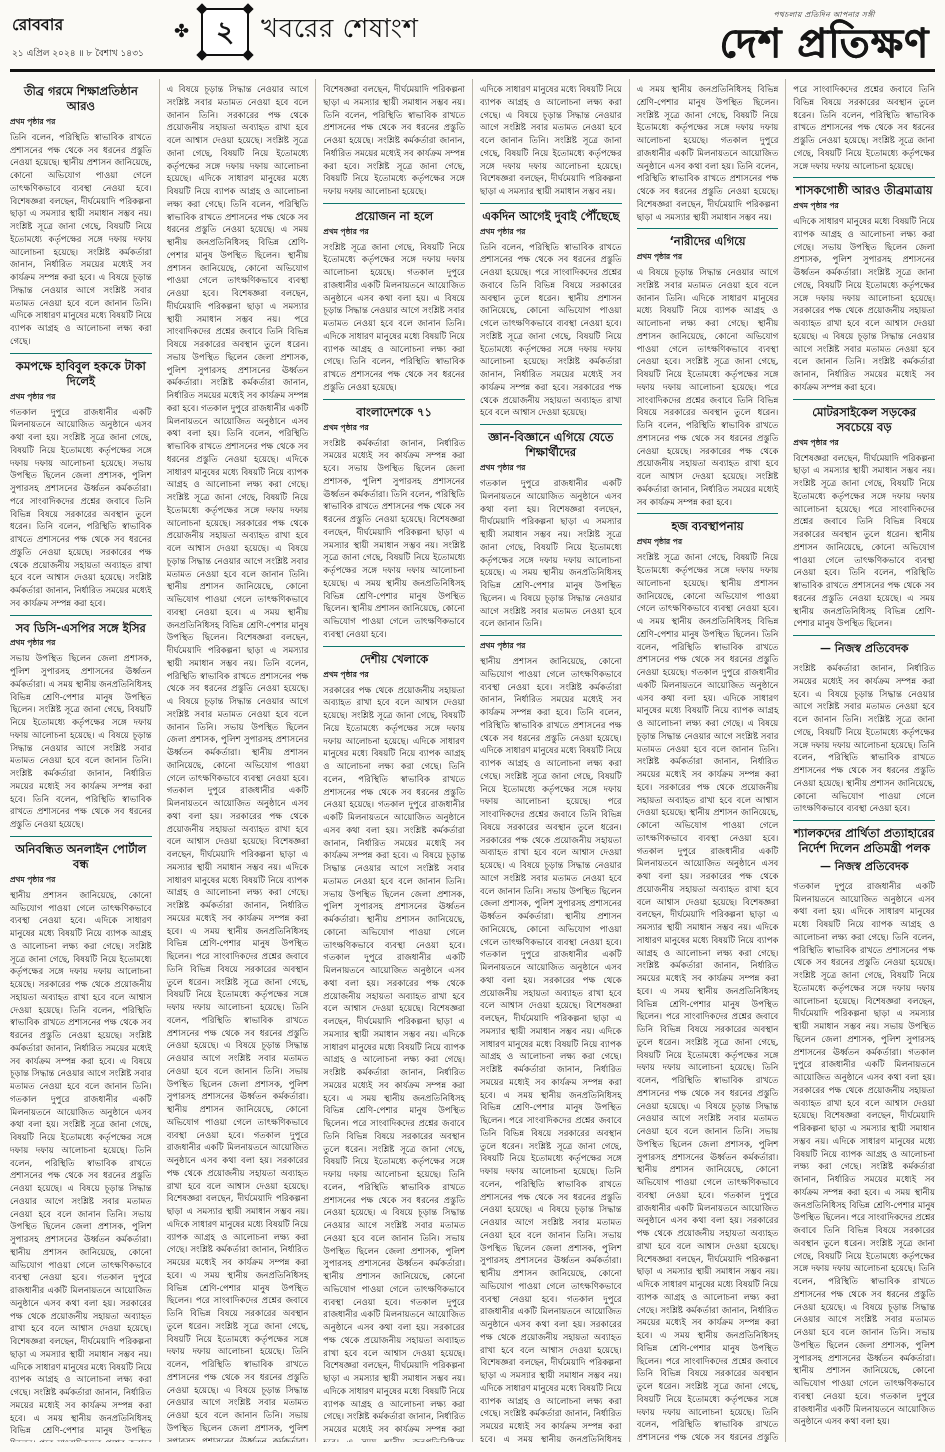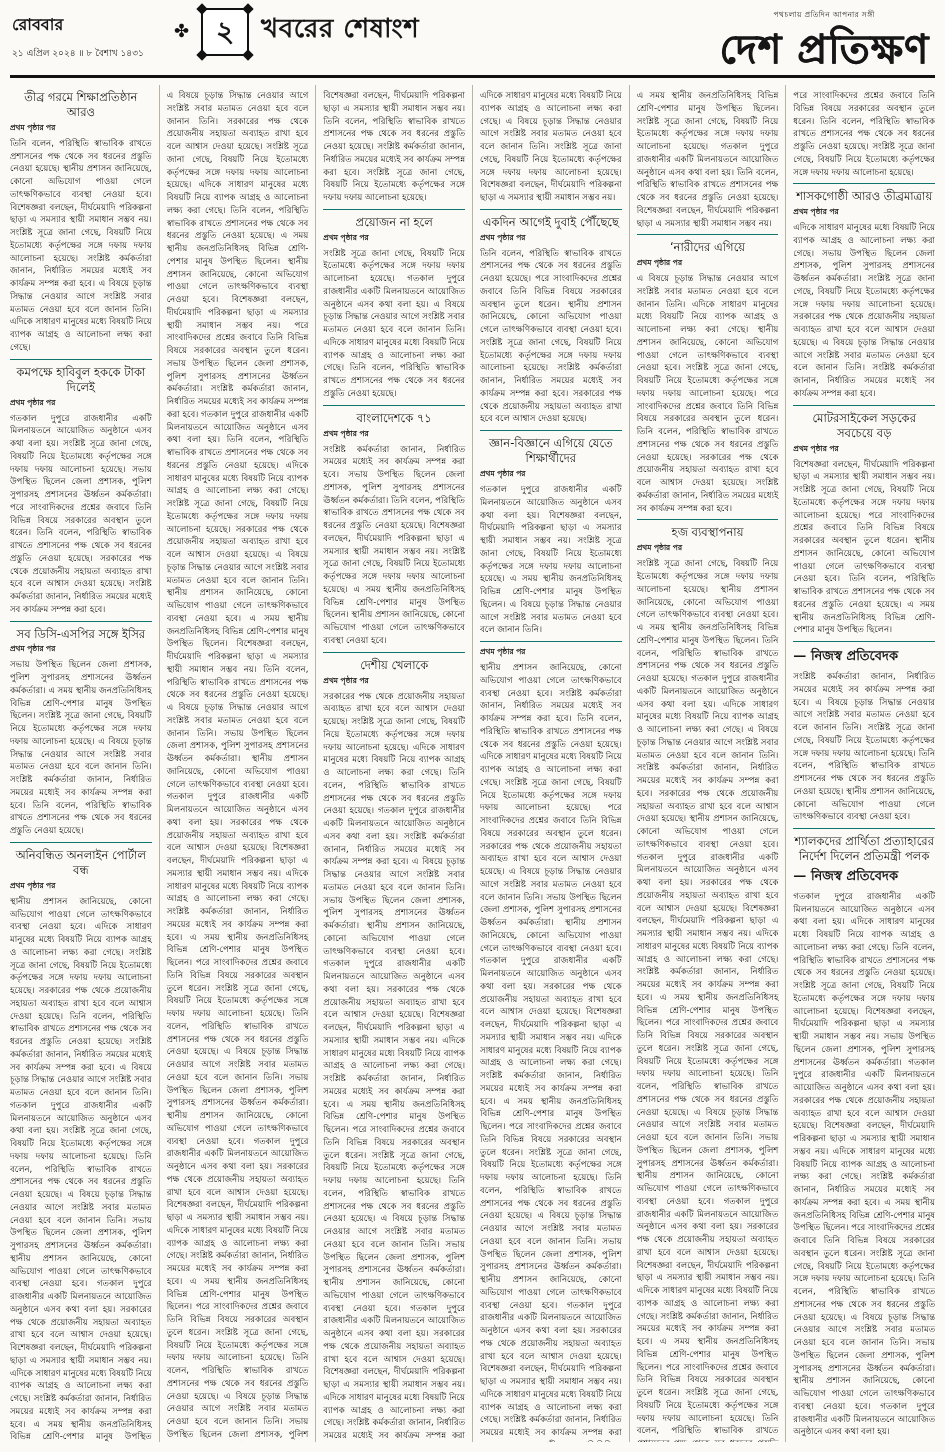--- a/index.html
+++ b/index.html
@@ -15,37 +15,37 @@
   .day-date{display:flex;flex-direction:column;gap:7px;padding-top:4px;min-width:150px;}
   .day{font-size:16px;font-weight:bold;}
   .date{font-size:9px;white-space:nowrap;}
   .ornament{font-size:18px;line-height:46px;color:#121212;}
   .pagenum-box{position:relative;width:44px;height:44px;border:2px solid #121212;background:#fff;
     display:flex;align-items:center;justify-content:center;flex:0 0 auto;}
   .pagenum{font-size:28px;font-weight:bold;line-height:1;}
   .corner{position:absolute;width:8px;height:8px;background:#121212;transform:rotate(45deg);}
   .corner.c1{left:-5px;top:-5px;} .corner.c2{right:-5px;top:-5px;}
   .corner.c3{left:-5px;bottom:-5px;} .corner.c4{right:-5px;bottom:-5px;}
-  .section-title{font-size:26px;font-weight:bold;margin:6px 0 0;line-height:1.1;letter-spacing:.5px;}
+  .section-title{font-size:26px;font-weight:normal;margin:6px 0 0;line-height:1.1;letter-spacing:.5px;}
   .logo-block{margin-left:auto;text-align:center;padding:1px 4px 0 0;}
-  .tagline{font-size:7.5px;letter-spacing:.4px;margin-bottom:8px;color:#222;}
+  .tagline{font-size:7.5px;letter-spacing:.4px;margin-bottom:2px;color:#222;font-style:italic;}
   .logo-text{font-size:40px;font-weight:bold;letter-spacing:1px;line-height:1;
     text-shadow:0.6px 0 0 #161616;}
 
   
   .columns{flex:1;display:flex;padding-top:7px;overflow:hidden;}
   .col{flex:1 1 0;min-width:0;overflow:hidden;padding:0 7px;border-left:1px solid #b9b3a6;}
   .col:first-child{border-left:none;padding-left:0;}
   .col:last-child{padding-right:0;}
 
   .article{padding:4px 0 5px;}
   .article + .article{border-top:1px solid #0f766e;}
-  .headline{font-size:11.5px;font-weight:normal;text-align:center;line-height:1.3;margin:1px 0 2px;}
+  .headline{font-size:11.5px;font-weight:bold;text-align:center;line-height:1.3;margin:1px 0 2px;}
   .kicker{font-size:7.5px;font-weight:bold;text-align:left;margin:0 0 3px;}
-  .byline{font-size:13px;font-weight:bold;text-align:left;margin:0 0 3px;}
+  .byline{font-size:11px;font-weight:bold;text-align:center;margin:0 0 3px;}
   .body{font-size:8.5px;line-height:1.5;text-align:justify;margin:0;overflow-wrap:anywhere;}
 </style>
 </head>
 <body>
 
 <div class="page">
 
   <header class="topbar">
     <div class="day-date">
       <div class="day">রোববার</div>

